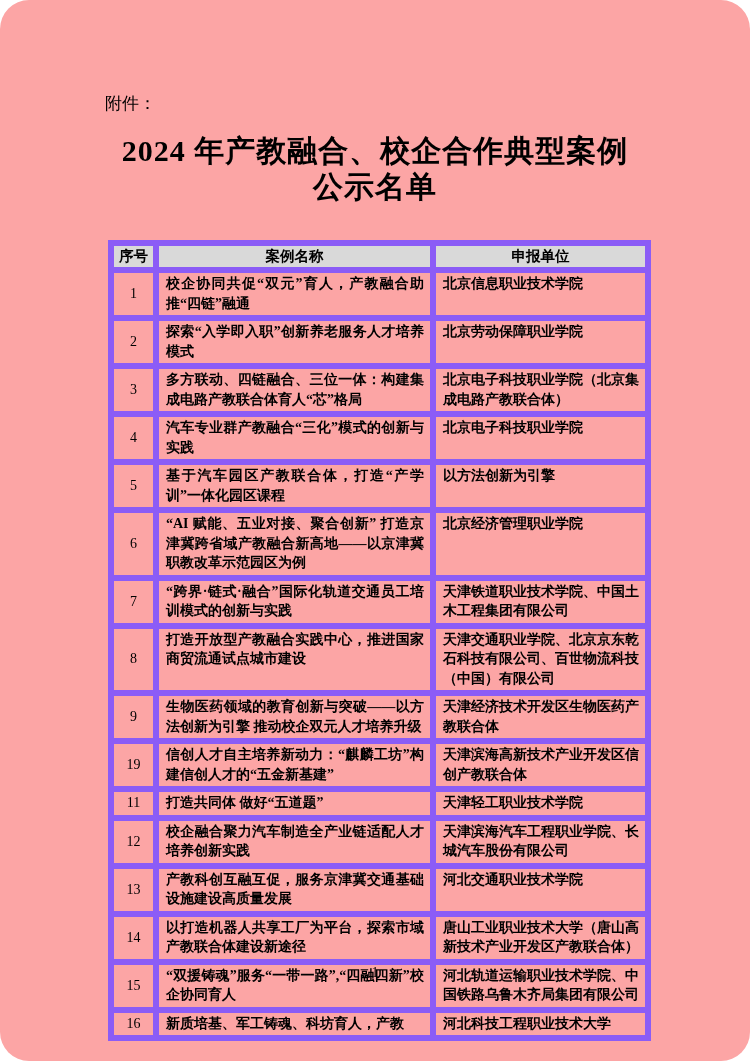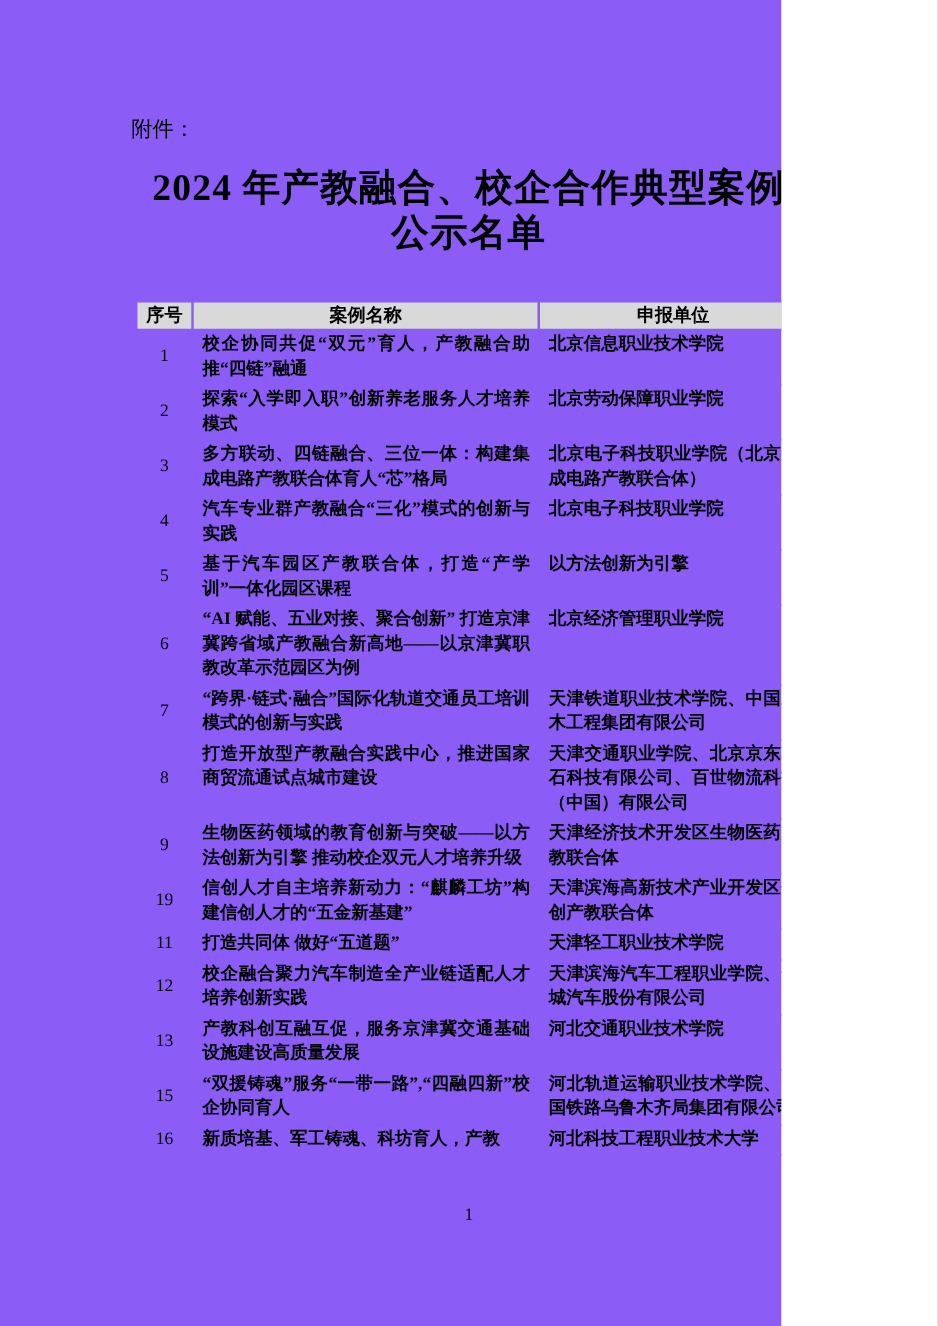--- a/index.html
+++ b/index.html
@@ -9,24 +9,25 @@
     background: #ffffff;
   }
   body {
     width: 750px;
     height: 1061px;
     font-family: "Liberation Serif", "DejaVu Serif", serif;
     color: #000000;
   }
   .page {
     position: relative;
-    width: 625px;
+    width: 750px;
     height: 1061px;
-    background: #8b5cf6;
+    background: #fca5a5;
     overflow: hidden;
+    border-radius: 29px;
   }
   .attachment-label {
     position: absolute;
     left: 105px;
     top: 93px;
     font-size: 17px;
     line-height: 22px;
   }
   .doc-title {
     position: absolute;
@@ -43,21 +44,21 @@
     position: absolute;
     left: 108px;
     top: 240px;
     width: 537px;
     border-collapse: collapse;
     table-layout: fixed;
     font-size: 14px;
   }
   .case-table th,
   .case-table td {
-    border: 2px solid #8b5cf6;
+    border: 6px solid #8b5cf6;
     padding: 1px 5px;
     vertical-align: middle;
   }
   .case-table th {
     background: #d9d9d9;
     font-weight: bold;
     font-size: 14.5px;
     height: 23px;
     text-align: center;
     padding: 1px 2px;
@@ -172,20 +173,25 @@
           <td class="cell-no">12</td>
           <td class="cell-case">校企融合聚力汽车制造全产业链适配人才培养创新实践</td>
           <td class="cell-unit">天津滨海汽车工程职业学院、长城汽车股份有限公司</td>
         </tr>
         <tr>
           <td class="cell-no">13</td>
           <td class="cell-case">产教科创互融互促，服务京津冀交通基础设施建设高质量发展</td>
           <td class="cell-unit">河北交通职业技术学院</td>
         </tr>
         <tr>
+          <td class="cell-no">14</td>
+          <td class="cell-case">以打造机器人共享工厂为平台，探索市域产教联合体建设新途径</td>
+          <td class="cell-unit">唐山工业职业技术大学（唐山高新技术产业开发区产教联合体）</td>
+        </tr>
+        <tr>
           <td class="cell-no">15</td>
           <td class="cell-case">“双援铸魂”服务“一带一路”,“四融四新”校企协同育人</td>
           <td class="cell-unit">河北轨道运输职业技术学院、中国铁路乌鲁木齐局集团有限公司</td>
         </tr>
         <tr>
           <td class="cell-no">16</td>
           <td class="cell-case">新质培基、军工铸魂、科坊育人，产教</td>
           <td class="cell-unit">河北科技工程职业技术大学</td>
         </tr>
       </tbody>

